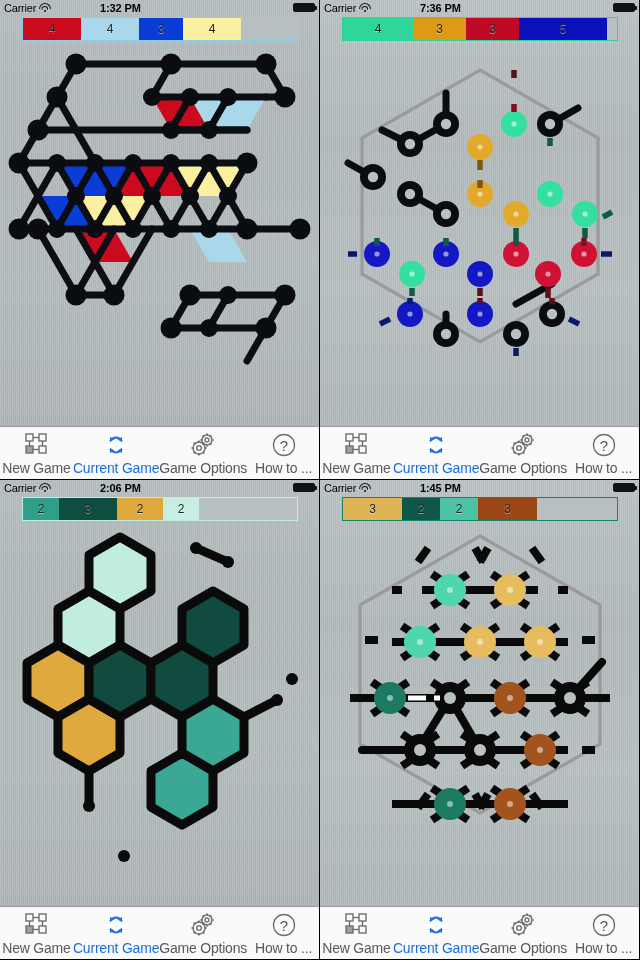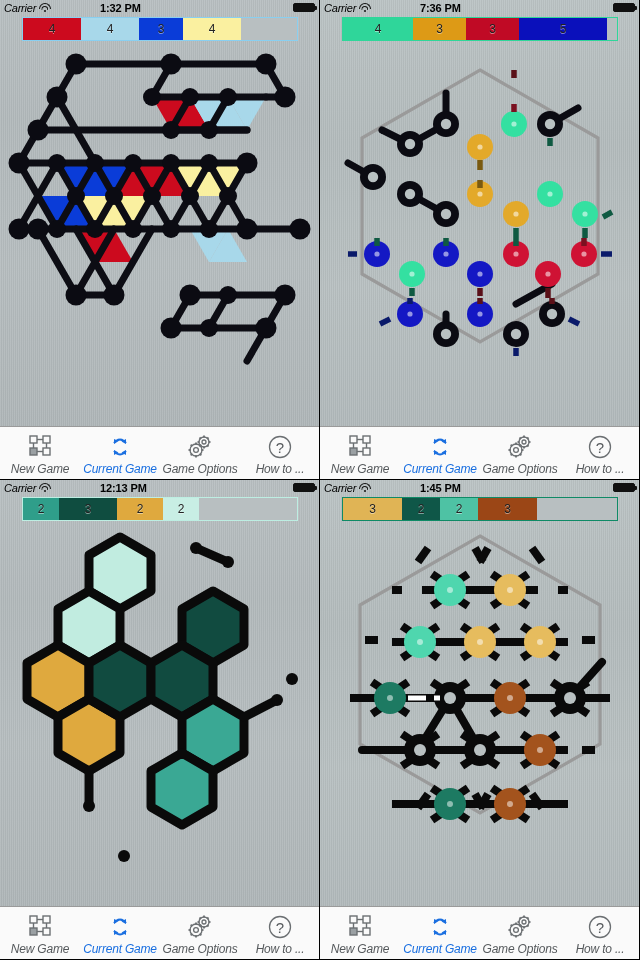--- a/index.html
+++ b/index.html
@@ -14,21 +14,21 @@
       linear-gradient(180deg,#b9c0c2 0%,#b3babc 25%,#b7bec0 55%,#aeb5b7 100%);
   }
   .panel .bg.bg2{
     background:
       repeating-linear-gradient(90deg, rgba(255,255,255,.05) 0 1px, rgba(0,0,0,.04) 1px 2px),
       linear-gradient(180deg,#bcc4c5 0%,#b4bcbd 30%,#b9c1c2 60%,#b0b8ba 100%);
   }
   
   .statusbar{position:absolute;top:0;left:0;width:320px;height:15px;
      display:flex;align-items:center;font-size:11px;color:#000;z-index:5;}
-  .sb-left{display:flex;align-items:center;gap:3px;padding-left:4px;width:96px;font-style:italic;}
+  .sb-left{display:flex;align-items:center;gap:3px;padding-left:4px;width:96px;}
   .sb-carrier{font-size:11px;letter-spacing:-.2px;}
   .wifi{display:inline-block;width:11px;height:9px;position:relative;}
   .wifi i{position:absolute;left:50%;bottom:0;border:1.4px solid #111;border-bottom:none;
      border-radius:50% 50% 0 0 / 100% 100% 0 0;transform:translateX(-50%);}
   .wifi i:nth-child(1){width:10px;height:5px;bottom:3.5px;}
   .wifi i:nth-child(2){width:5.5px;height:3px;bottom:2px;}
   .wifi i:nth-child(3){width:2px;height:2px;bottom:0;border:none;background:#111;border-radius:50%;}
   .sb-time{flex:1;text-align:left;font-size:11px;font-weight:bold;letter-spacing:-.1px;}
   .sb-right{width:96px;display:flex;justify-content:flex-end;align-items:center;padding-right:5px;}
   .batt{width:22px;height:9px;border:1.2px solid #111;border-radius:2px;position:relative;
@@ -43,21 +43,21 @@
   .scoreseg span{text-shadow:0 1px 0 rgba(255,255,255,.45);font-weight:normal;}
   
   .board{position:absolute;left:0;top:42px;width:320px;height:382px;}
   .board svg{display:block;width:320px;height:382px;}
   
   .toolbar{position:absolute;left:0;bottom:0;width:320px;height:52px;background:#fafafa;
      border-top:1px solid #9a9a9a;display:flex;z-index:6;}
   .tbitem{flex:1;display:flex;flex-direction:column;align-items:center;justify-content:flex-end;
      padding-bottom:3px;gap:2px;}
   .tbicon{height:30px;display:flex;align-items:flex-end;justify-content:center;}
-  .tblabel{font-size:12px;color:#55595c;letter-spacing:-.2px;white-space:nowrap;font-style:italic;}
+  .tblabel{font-size:14px;color:#55595c;letter-spacing:-.2px;white-space:nowrap;}
   .tbitem.active .tblabel{color:#1a6fe0;}
 </style>
 </head>
 <body>
 
 <div class="grid">
 
   <div class="panel">
     <div class="bg"></div>
 
@@ -495,21 +495,21 @@
 
     <div class="statusbar">
       <div class="sb-left">
         <span class="sb-carrier">Carrier</span>
         <span class="wifi">
             <i></i>
             <i></i>
             <i></i>
           </span>
       </div>
-      <div class="sb-time">12:13 PM</div>
+      <div class="sb-time">2:06 PM</div>
       <div class="sb-right">
         <span class="batt"></span>
       </div>
     </div>
 
     <div class="scorebar" style="border-color: rgb(189, 238, 226); background: rgb(184, 191, 193);">
         <div class="scoreseg" style="width: 36px; background: rgb(47, 158, 138);">
           <span>2</span>
         </div>
         <div class="scoreseg" style="width: 58px; background: rgb(15, 77, 64);">

